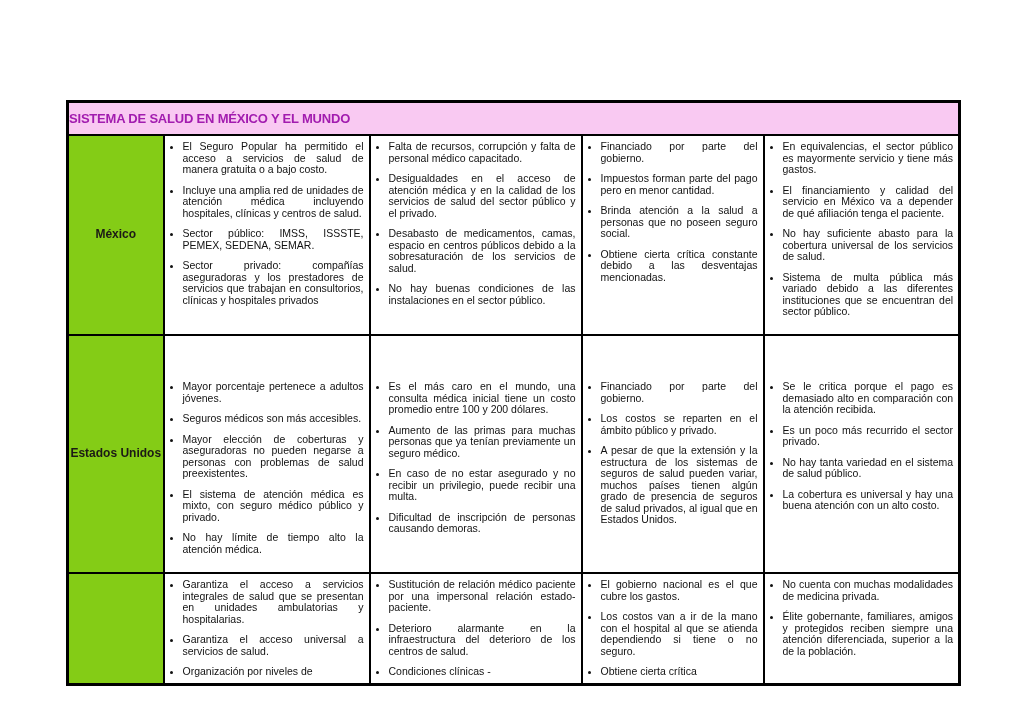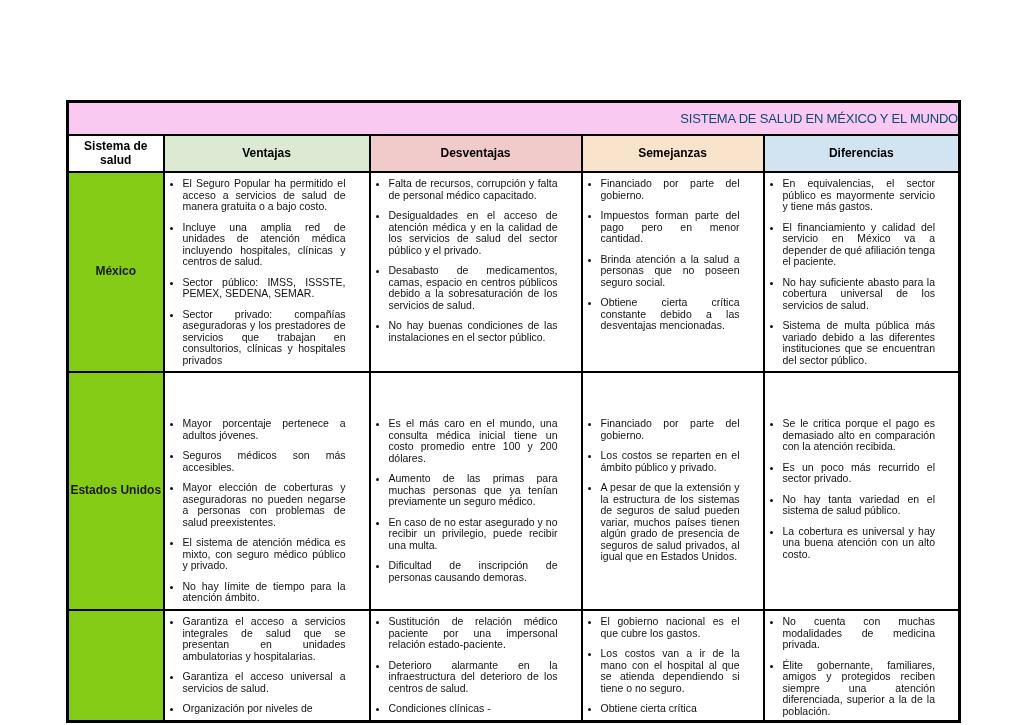--- a/index.html
+++ b/index.html
@@ -20,26 +20,26 @@
     table-layout: fixed;
     border: 3px solid #000000;
   }
   .main-table th, .main-table td {
     border: 2px solid #000000;
     padding: 0;
   }
   .title-cell {
     height: 31px;
     background: #f9c9f2;
-    text-align: right;
+    text-align: left;
     vertical-align: middle;
     font-size: 13px;
-    font-weight: normal;
+    font-weight: bold;
     letter-spacing: -0.2px;
-    color: #0c4a6e;
+    color: #a21caf;
   }
   .col-header {
     height: 35px;
     text-align: center;
     vertical-align: middle;
     font-size: 12px;
     font-weight: bold;
     color: #000000;
     line-height: 1.15;
     padding: 2px 4px;
@@ -52,21 +52,21 @@
     font-weight: bold;
     color: #1c1a16;
     padding: 2px 6px;
     line-height: 1.3;
   }
   .content-cell {
     background: #ffffff;
     vertical-align: top;
   }
   .cell-inner {
-    padding: 5px 23px 0 5px;
+    padding: 5px 5px 0 5px;
     overflow: hidden;
     font-size: 10.5px;
     line-height: 11.5px;
     color: #111111;
     text-align: justify;
   }
   tr.body-row-0 .cell-inner { height: 193px; }
   tr.body-row-1 .cell-inner { height: 191px; margin-top: 40px; }
   tr.body-row-2 .cell-inner { height: 104px; }
   .cell-inner ul {
@@ -86,27 +86,20 @@
       <col style="width:96px">
       <col style="width:206px">
       <col style="width:212px">
       <col style="width:182px">
       <col style="width:196px">
     </colgroup>
     <thead>
       <tr>
         <th colspan="5" class="title-cell">SISTEMA DE SALUD EN MÉXICO Y EL MUNDO</th>
       </tr>
-      <tr id="header-row">
-          <th class="col-header" style="background: rgb(255, 255, 255);">Sistema de salud</th>
-          <th class="col-header" style="background: rgb(220, 234, 211);">Ventajas</th>
-          <th class="col-header" style="background: rgb(241, 203, 201);">Desventajas</th>
-          <th class="col-header" style="background: rgb(250, 227, 203);">Semejanzas</th>
-          <th class="col-header" style="background: rgb(210, 227, 241);">Diferencias</th>
-        </tr>
     </thead>
     <tbody id="table-body">
         <tr class="body-row-0">
           <td class="row-label">México</td>
           <td class="content-cell">
             <div class="cell-inner">
               <ul>
                 <li>El Seguro Popular ha permitido el acceso a servicios de salud de manera gratuita o a bajo costo.</li>
                 <li>Incluye una amplia red de unidades de atención médica incluyendo hospitales, clínicas y centros de salud.</li>
                 <li><b>Sector público:</b> IMSS, ISSSTE, PEMEX, SEDENA, SEMAR.</li>
@@ -147,21 +140,21 @@
         </tr>
         <tr class="body-row-1">
           <td class="row-label">Estados Unidos</td>
           <td class="content-cell">
             <div class="cell-inner">
               <ul>
                 <li>Mayor porcentaje pertenece a adultos jóvenes.</li>
                 <li>Seguros médicos son más accesibles.</li>
                 <li>Mayor elección de coberturas y aseguradoras no pueden negarse a personas con problemas de salud preexistentes.</li>
                 <li>El sistema de atención médica es mixto, con seguro médico público y privado.</li>
-                <li>No hay límite de tiempo para la atención ámbito.</li>
+                <li>No hay límite de tiempo alto la atención médica.</li>
               </ul>
             </div>
           </td>
           <td class="content-cell">
             <div class="cell-inner">
               <ul>
                 <li>Es el más caro en el mundo, una consulta médica inicial tiene un costo promedio entre 100 y 200 dólares.</li>
                 <li>Aumento de las primas para muchas personas que ya tenían previamente un seguro médico.</li>
                 <li>En caso de no estar asegurado y no recibir un privilegio, puede recibir una multa.</li>
                 <li>Dificultad de inscripción de personas causando demoras.</li>

